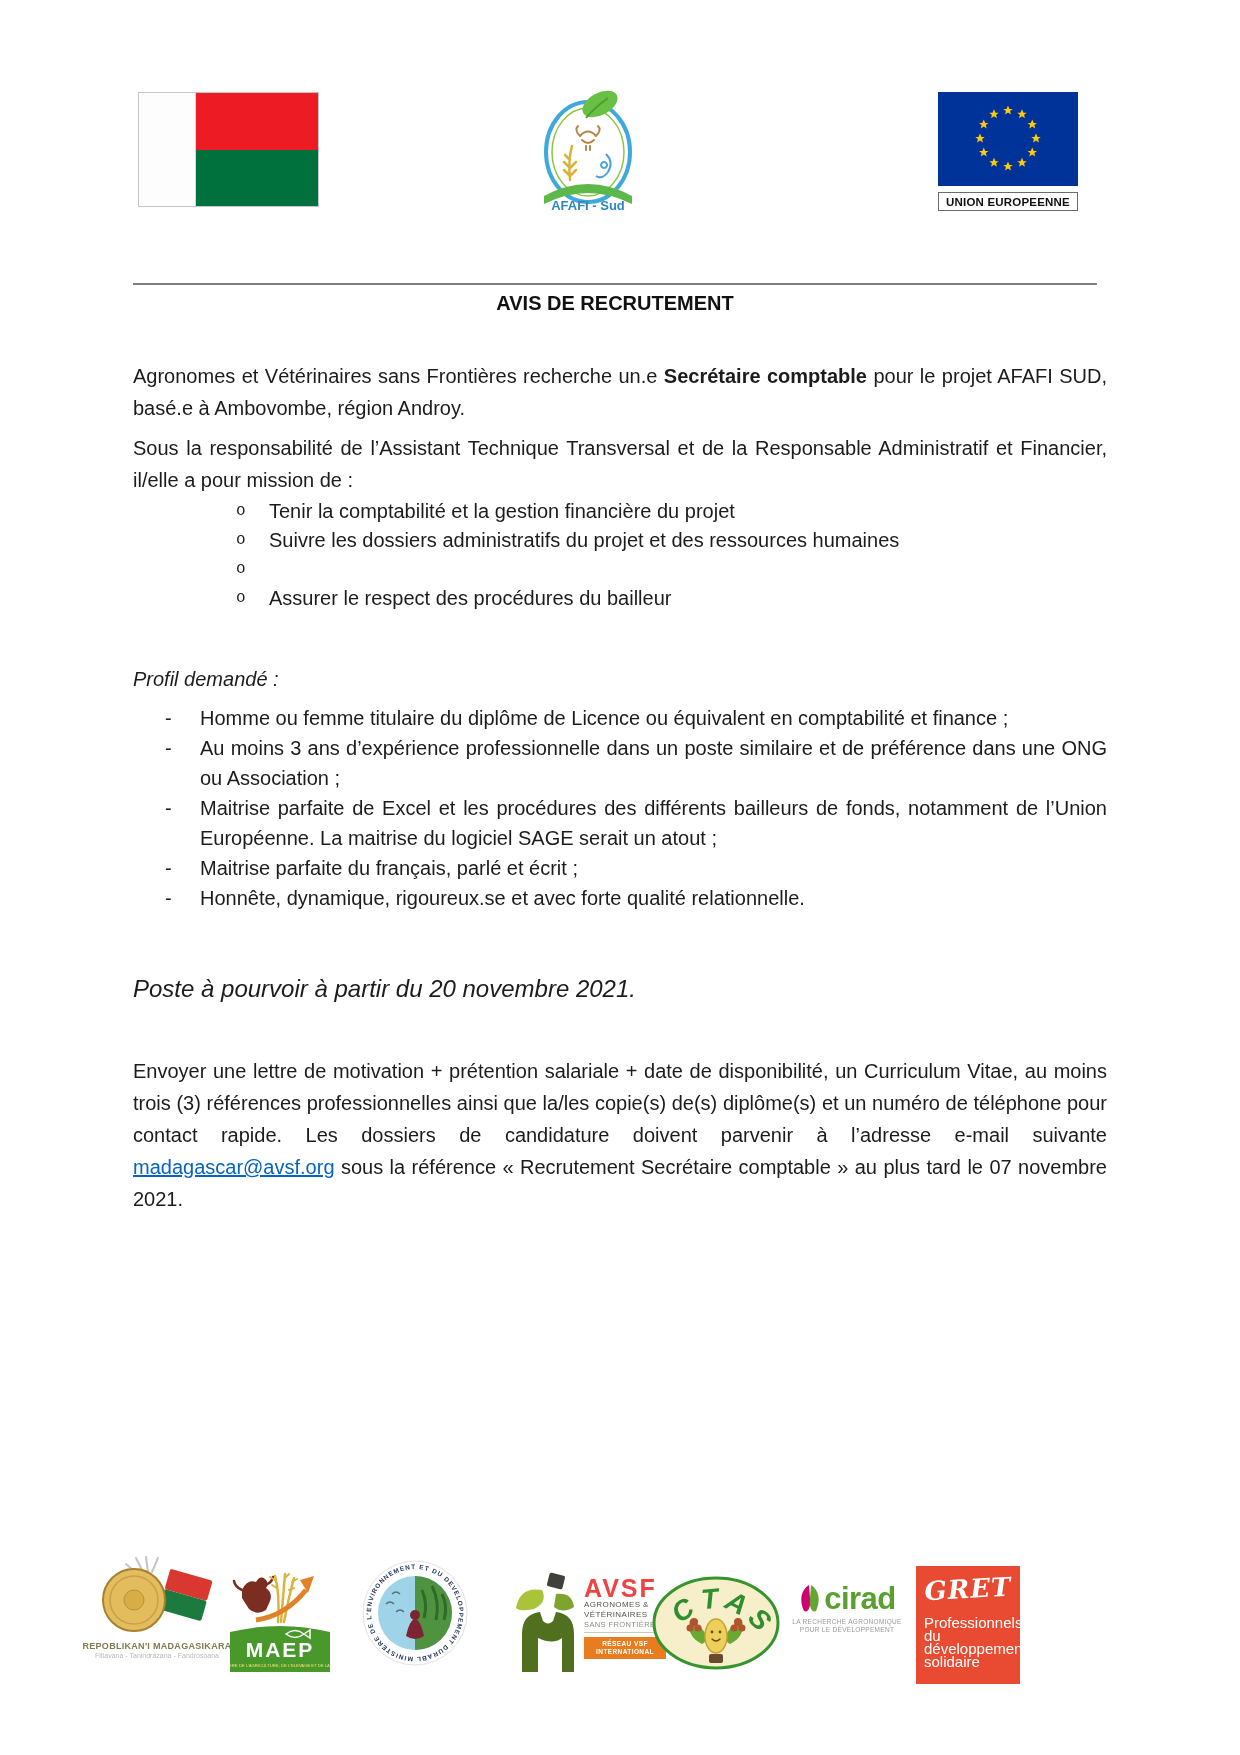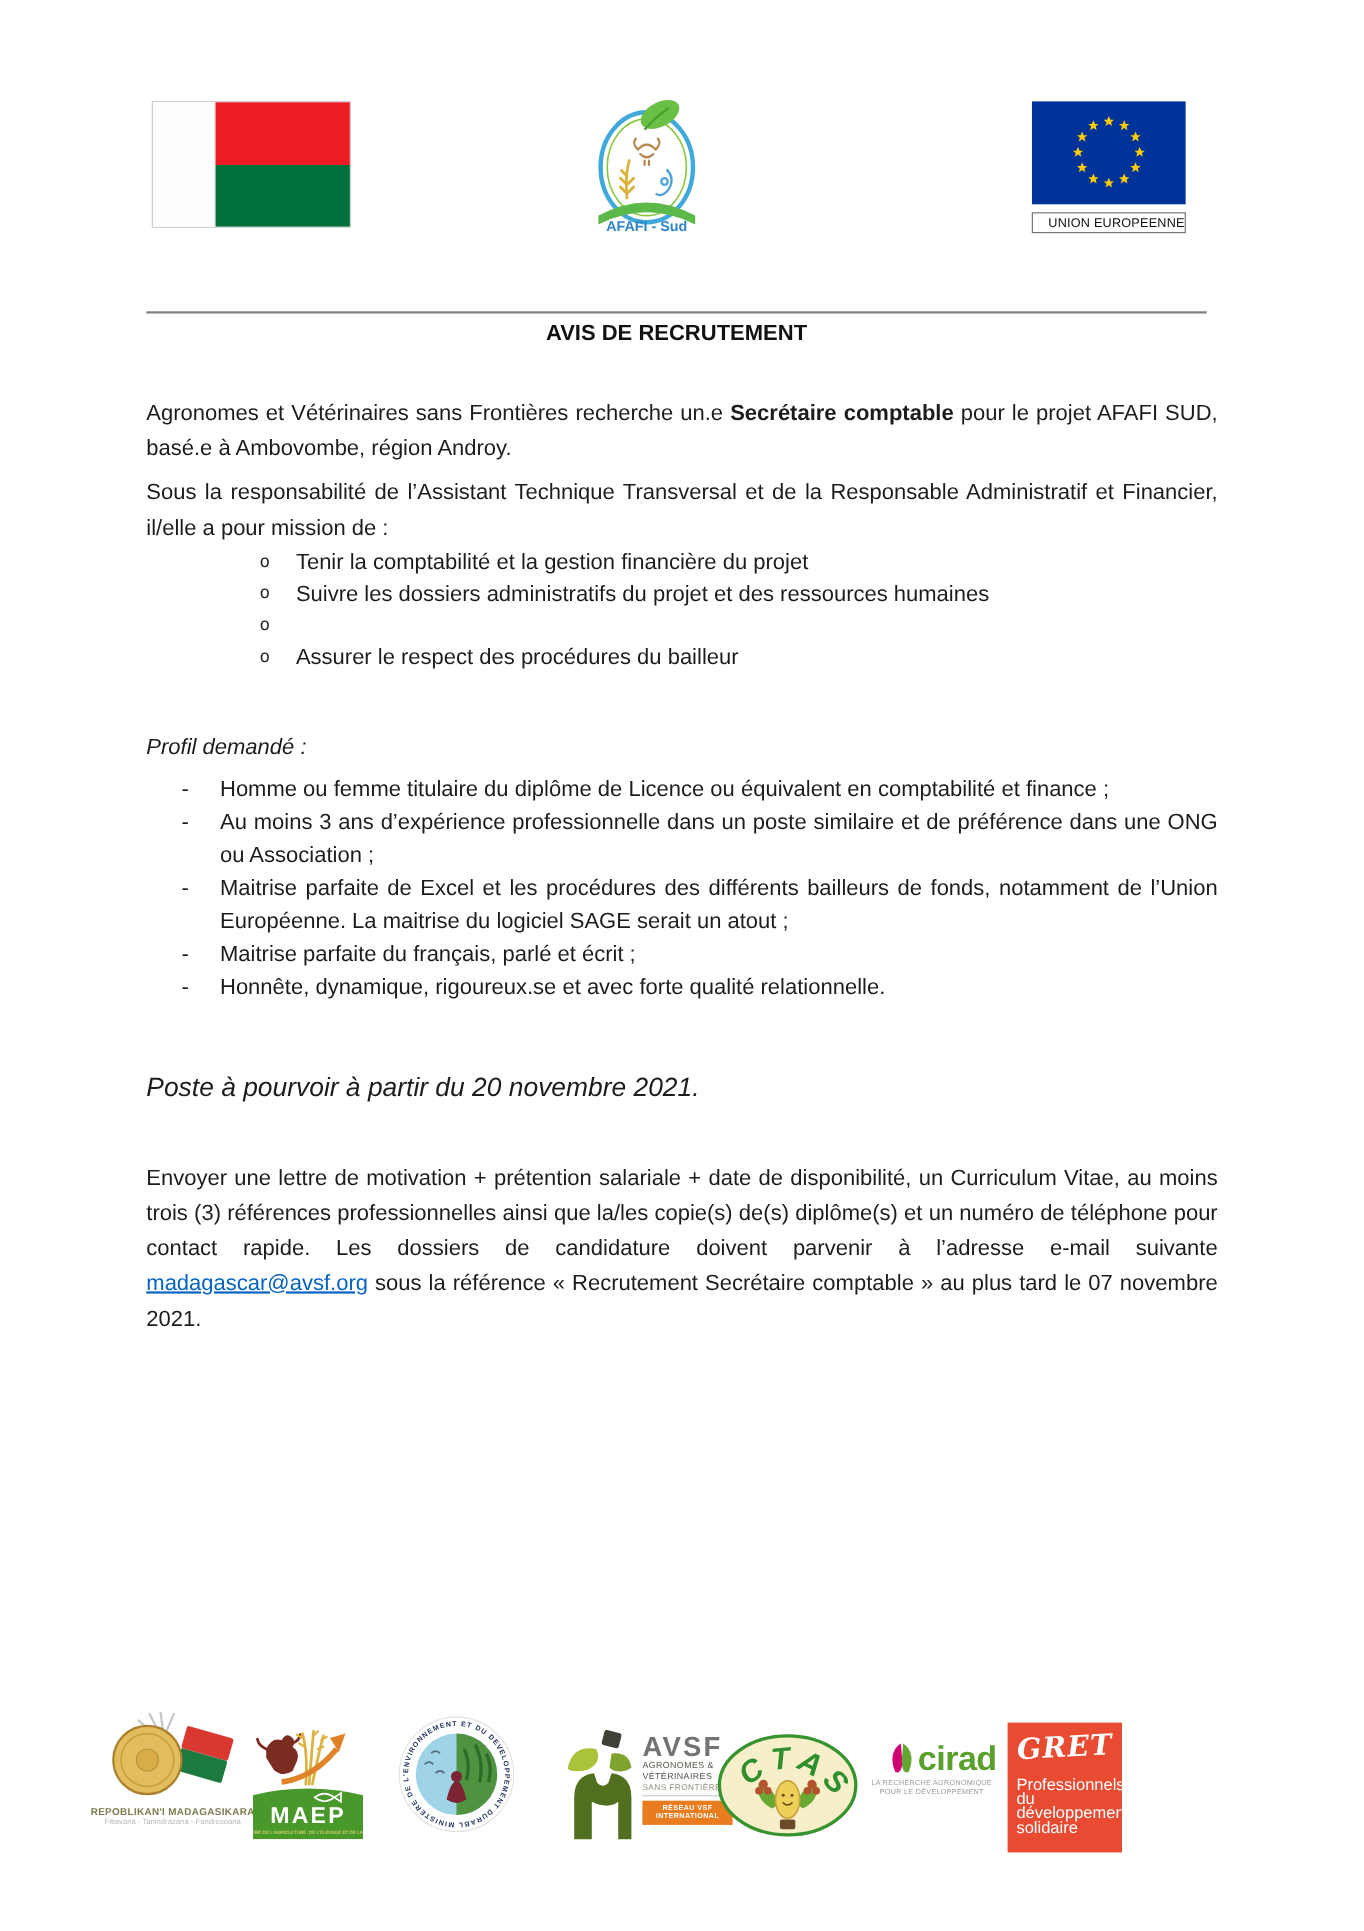--- a/index.html
+++ b/index.html
@@ -10,22 +10,22 @@
   .flag-mg{position:absolute;left:138px;top:92px;width:181px;height:115px;display:flex;
            border:1px solid #c2c6cb;box-sizing:border-box;}
   .flag-mg .white{width:56px;background:#fdfdfd;border-right:1px solid #d8d8d8;}
   .flag-mg .col{flex:1;display:flex;flex-direction:column;}
   .flag-mg .red{flex:1;}
   .flag-mg .green{flex:1;}
 
   .afafi{position:absolute;left:524px;top:84px;}
 
   .eu{position:absolute;left:938px;top:92px;width:140px;}
-  .eu-label{margin-top:2px;border:1px solid #6b6b6b;font-size:11.5px;font-weight:400;
-            text-align:right;padding:3px 0 2px;color:#111;letter-spacing:.2px;background:#fff;}
+  .eu-label{margin-top:2px;border:1px solid #6b6b6b;font-size:11.5px;font-weight:700;
+            text-align:center;padding:3px 0 2px;color:#111;letter-spacing:.2px;background:#fff;}
 
   
   .rule{position:absolute;left:133px;top:283px;width:964px;height:2px;background:#7f7f7f;}
   .title{position:absolute;left:133px;top:292px;width:964px;text-align:center;
          font-size:20px;font-weight:bold;color:#111;}
 
   .block{position:absolute;left:133px;width:974px;font-size:20px;line-height:32px;text-align:justify;}
   #p-intro{top:340px;}
   #p-mission{top:412px;}
   .b{font-weight:bold;}
@@ -51,29 +51,29 @@
   .flogo{position:absolute;text-align:center;}
   .f-repoblika{left:72px;top:1556px;width:170px;}
   .cap1{font-size:9px;font-weight:bold;color:#7c7c50;letter-spacing:.3px;margin-top:1px;}
   .cap2{font-size:7px;color:#b7b7b7;margin-top:1px;}
 
   .f-maep{left:230px;top:1566px;width:100px;}
   .f-env{left:362px;top:1560px;width:106px;}
 
   .f-avsf{left:512px;top:1572px;width:160px;display:flex;gap:6px;text-align:left;}
   .avsf-col{padding-top:4px;}
-  .avsf-title{font-size:25px;font-weight:800;color:#737373;letter-spacing:2px;line-height:24px;}
+  .avsf-title{font-size:25px;font-weight:800;color:#ef4444;letter-spacing:2px;line-height:24px;}
   .avsf-line{font-size:8px;font-weight:normal;color:#55564a;line-height:10px;letter-spacing:.4px;}
   .avsf-line.gray{color:#8f8f80;font-size:7.5px;border-bottom:1px solid #c9c9bd;padding-bottom:2px;width:78px;}
   .avsf-badge{margin-top:4px;width:78px;background:#e87c1f;color:#fff;text-align:center;
               font-size:6.5px;font-weight:bold;line-height:8px;padding:3px 2px;letter-spacing:.4px;}
 
   .f-ctas{left:652px;top:1576px;width:128px;}
   .f-cirad{left:788px;top:1584px;width:118px;}
-  .cirad-row{display:flex;align-items:flex-start;justify-content:flex-end;gap:2px;}
+  .cirad-row{display:flex;align-items:flex-start;justify-content:center;gap:2px;}
   .cirad-word{font-size:31px;font-weight:bold;color:#5aa02c;line-height:30px;letter-spacing:-.5px;}
   .cirad-sub{font-size:6.5px;color:#9a9a9a;line-height:8px;margin-top:4px;letter-spacing:.3px;}
 
   .f-gret{left:916px;top:1566px;width:104px;height:118px;background:#e84b31;box-sizing:border-box;
           padding:8px 8px 6px;text-align:left;color:#fff;}
   .gret-word{font-family:"DejaVu Serif",serif;font-style:italic;font-weight:bold;font-size:26px;
              text-align:center;transform:rotate(-3deg);letter-spacing:1px;}
   .gret-sub{margin-top:12px;font-size:15px;line-height:13px;}
 </style>
 </head>

